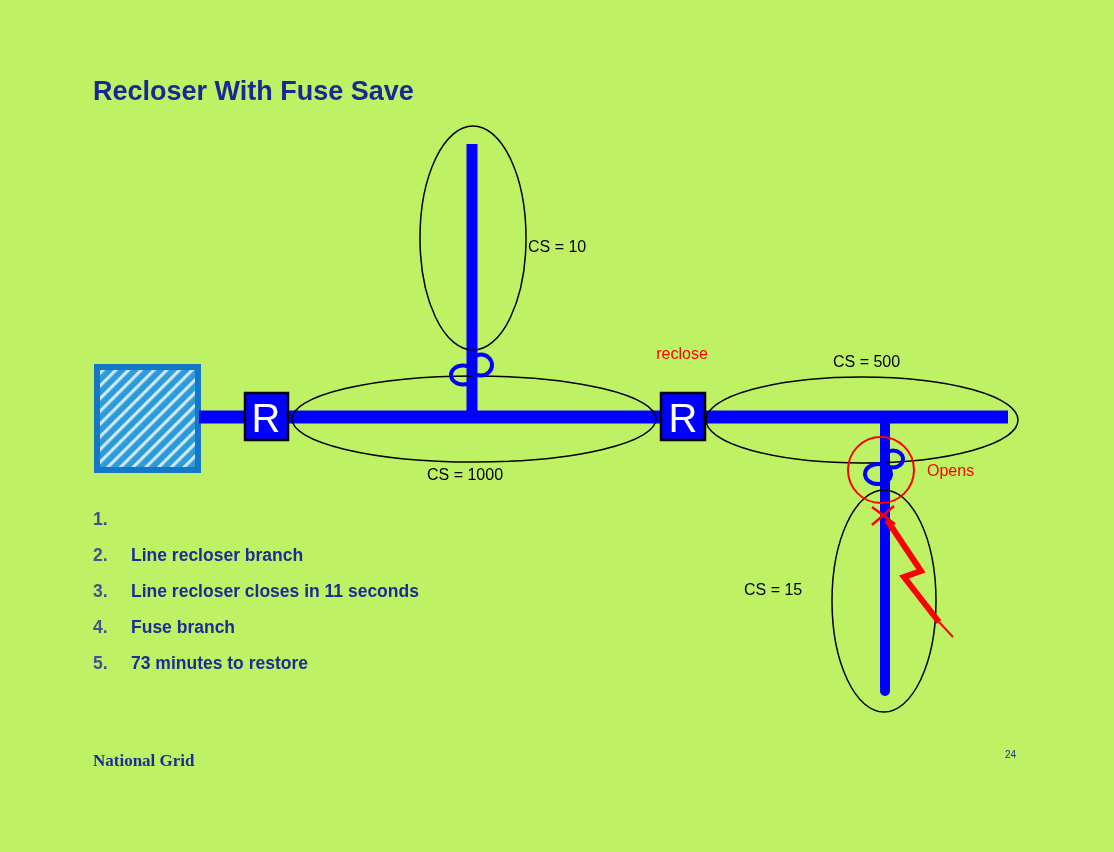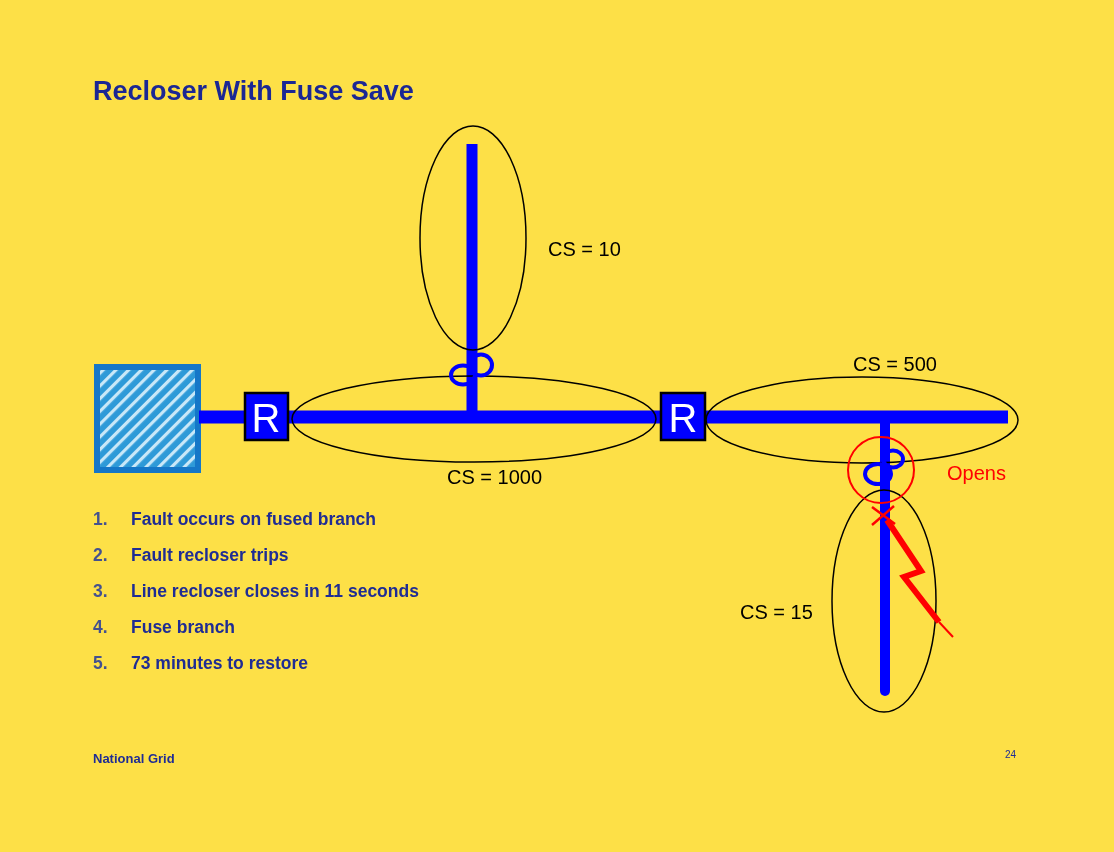--- a/index.html
+++ b/index.html
@@ -1,43 +1,43 @@
 <!DOCTYPE html>
 <html><head>
 <meta charset="utf-8">
 <style>
   html,body{margin:0;padding:0;background:#ffffff;}
   .slide{
-    position:relative;width:1114px;height:852px;background:#fde047;
+    position:relative;width:1114px;height:852px;background:#bef264;
     font-family:"Liberation Sans",sans-serif;overflow:hidden;
   }
   .title{
     position:absolute;left:93px;top:76px;margin:0;
     font-size:27px;font-weight:bold;color:#1b2794;letter-spacing:0;
   }
   .diagram{position:absolute;left:0;top:0;width:1114px;height:852px;}
   .dlabel{
-    position:absolute;font-size:20px;color:#000000;white-space:nowrap;line-height:1.2;padding-left:20px;
+    position:absolute;font-size:16px;color:#000000;white-space:nowrap;line-height:1.2;
   }
   .dlabel.red{color:#ff0000;}
   #lbl-cs10{left:528px;top:237px;}
   #lbl-cs1000{left:427px;top:465px;}
   #lbl-cs500{left:833px;top:352px;text-align:center;}
-  #lbl-cs15{left:720px;top:580px;margin-top:20px;}
+  #lbl-cs15{left:744px;top:580px;}
   #lbl-successful{left:602px;top:340px;width:160px;text-align:center;line-height:28px;}
   #lbl-opens{left:927px;top:461px;}
   .steps{
     position:absolute;left:93px;top:509px;
     font-size:17.5px;font-weight:bold;color:#1f2c94;
   }
   .step{display:flex;height:36px;align-items:flex-start;}
   .step .num{width:38px;color:#44518f;}
   .brand{
     position:absolute;left:93px;top:751px;
-    font-size:13px;font-weight:bold;color:#1f2c94;
+    font-size:17px;font-weight:bold;color:#1f2c94;font-family:Liberation Serif, serif;
   }
   .pageno{
     position:absolute;left:1005px;top:749px;
     font-size:10px;color:#1f2c94;
   }
 </style>
 </head>
 <body>
 
 <div class="slide">
@@ -92,31 +92,31 @@
 
     <rect x="661" y="393" width="44" height="47" fill="#0000ff" stroke="#000" stroke-width="2.5"></rect>
     <text x="683" y="432" text-anchor="middle" fill="#ffffff" font-size="40" font-family="Liberation Sans, sans-serif">R</text>
   </svg>
 
   <div class="dlabel" id="lbl-cs10">CS = 10</div>
   <div class="dlabel" id="lbl-cs1000">CS = 1000</div>
   <div class="dlabel" id="lbl-cs500">CS = 500</div>
   <div class="dlabel" id="lbl-cs15">CS = 15</div>
   <div class="dlabel red" id="lbl-successful">
+    <div>reclose</div>
   </div>
   <div class="dlabel red" id="lbl-opens">Opens</div>
 
   <div class="steps">
     <div class="step">
       <span class="num">1.</span>
-      <span class="txt">Fault occurs on fused branch</span>
     </div>
     <div class="step">
       <span class="num">2.</span>
-      <span class="txt">Fault recloser trips</span>
+      <span class="txt">Line recloser branch</span>
     </div>
     <div class="step">
       <span class="num">3.</span>
       <span class="txt">Line recloser closes in 11 seconds</span>
     </div>
     <div class="step">
       <span class="num">4.</span>
       <span class="txt">Fuse branch</span>
     </div>
     <div class="step">

